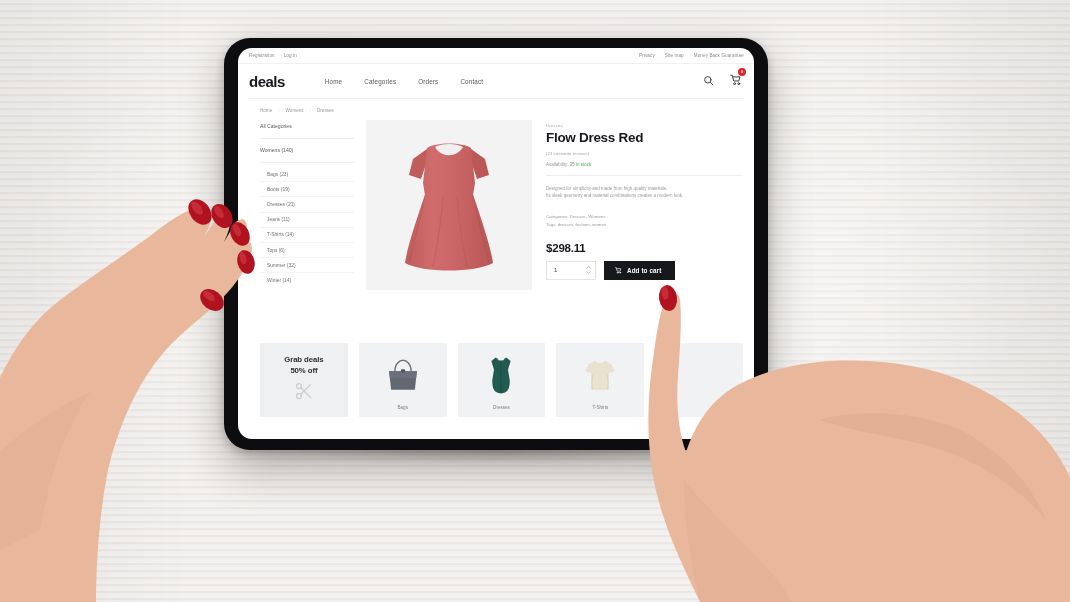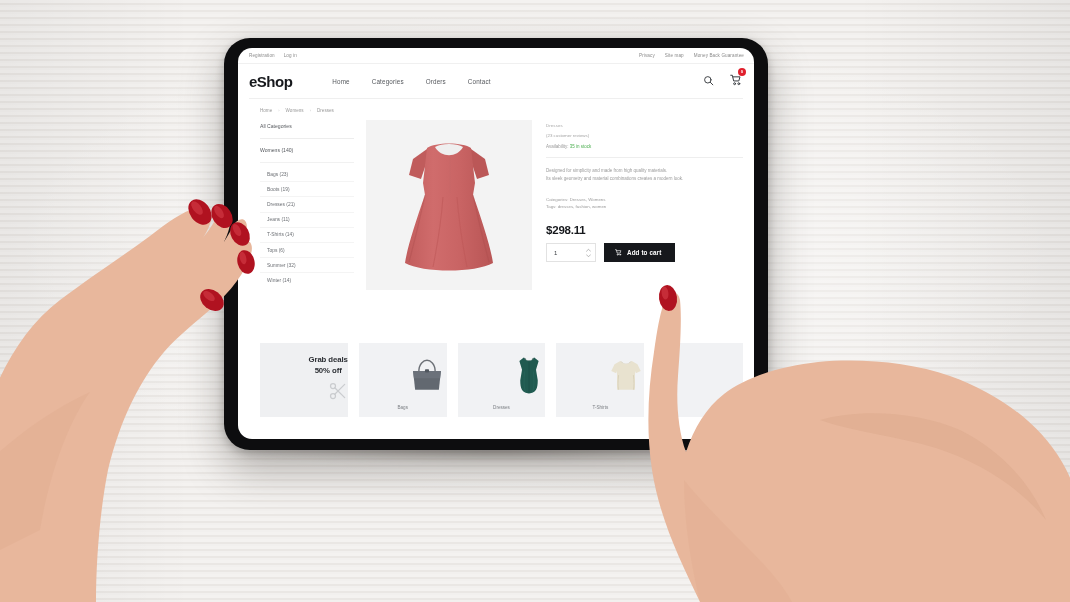--- a/index.html
+++ b/index.html
@@ -174,21 +174,21 @@
   
   .strip {
     position:absolute; left:22px; right:11px; bottom:22px;
     display:flex; gap:11px;
   }
   .card {
     flex:1; height:74px;
     background:#f1f2f4;
     position:relative;
     display:flex; flex-direction:column;
-    align-items:flex-end; justify-content:center;
+    align-items:center; justify-content:center;
   }
   .card.deal { background:#eff0f2; }
   .deal-title {
     font-size:7.8px; font-weight:bold; color:#2b2e33;
     text-align:center; line-height:1.35; letter-spacing:-.1px;
   }
   .deal-icon { margin-top:5px; opacity:.28; }
   .card-label {
     position:absolute; bottom:7px; left:0; right:0;
     text-align:center; font-size:4.6px; color:#7d8085;
@@ -220,21 +220,21 @@
         <a href="#">Log in</a>
       </div>
       <div class="right">
         <a href="#">Privacy</a>
         <a href="#">Site map</a>
         <a href="#">Money Back Guarantee</a>
       </div>
     </div>
 
     <div class="header">
-      <div class="logo">eShop</div>
+      <div class="logo">deals</div>
       <div class="mainnav">
         <span>Home</span>
         <span>Categories</span>
         <span>Orders</span>
         <span>Contact</span>
       </div>
       <div class="header-actions">
         <span class="ic">
           <svg width="11" height="11" viewBox="0 0 24 24" fill="none" stroke="#3a3d42" stroke-width="2.1" stroke-linecap="round">
             <circle cx="10.5" cy="10.5" r="7"></circle>
@@ -306,20 +306,21 @@
             <path d="M46 66 C44 92, 40 116, 36 136" stroke="#b85252" stroke-width="1.1" fill="none" opacity=".45"></path>
             <path d="M60 66 C62 92, 66 116, 70 136" stroke="#b85252" stroke-width="1.1" fill="none" opacity=".4"></path>
             <path d="M28 64 C22 92, 16 116, 12 131" stroke="#a84a4a" stroke-width="1.2" fill="none" opacity=".35"></path>
             <path d="M76 64 C82 92, 88 116, 92 131" stroke="#a84a4a" stroke-width="1.2" fill="none" opacity=".35"></path>
             <path d="M53 26 L53 62" stroke="#c26a6a" stroke-width=".8" fill="none" opacity=".5"></path>
           </svg>
         </div>
 
         <div class="info">
           <div class="eyebrow">Dresses</div>
+          <div class="ptitle">Flow Dress Red</div>
           <div class="reviews">(23 customer reviews)</div>
           <div class="avail">
             <span>Availability:</span>
             <b>35 in stock</b>
           </div>
           <div class="info-rule"></div>
           <div class="desc">
             <div>Designed for simplicity and made from high quality materials.</div>
             <div>Its sleek geometry and material combinations creates a modern look.</div>
           </div>

